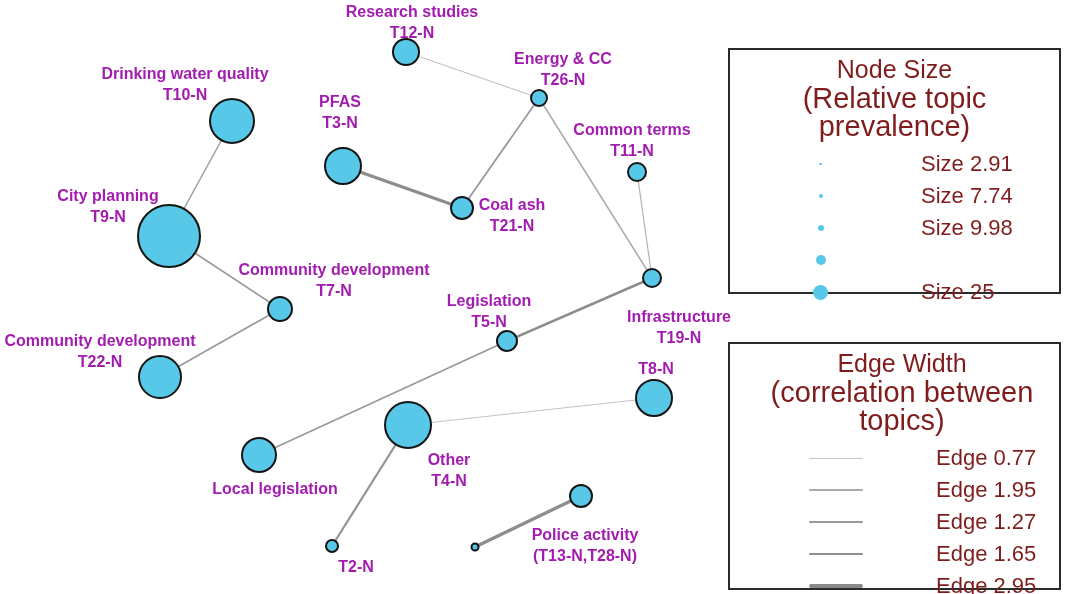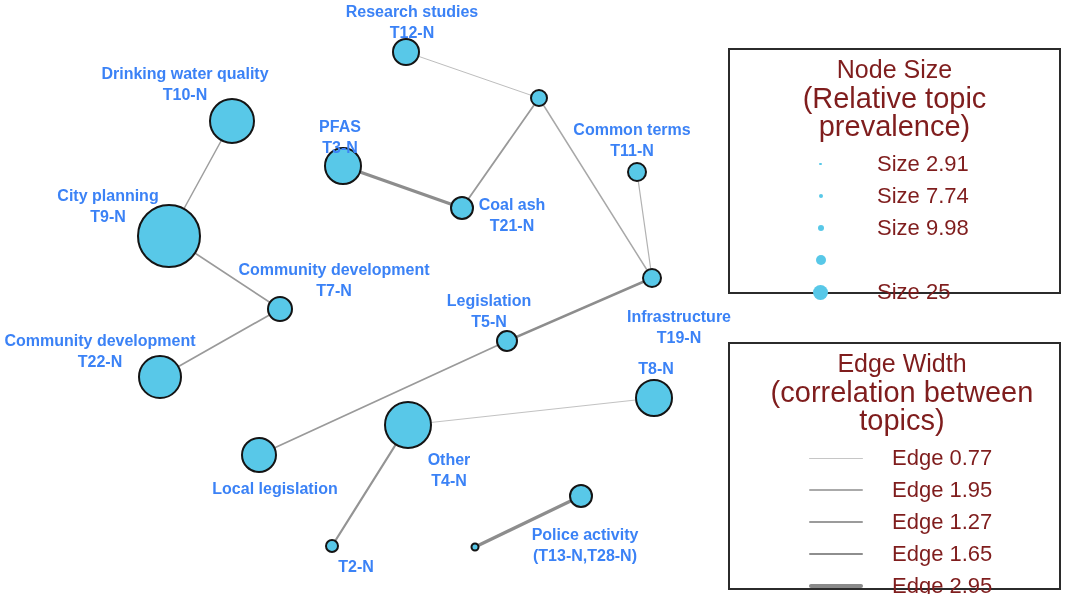--- a/index.html
+++ b/index.html
@@ -13,36 +13,36 @@
   }
   #network-svg { position: absolute; left: 0; top: 0; }
   #labels-layer { position: absolute; left: 0; top: 0; width: 100%; height: 100%; pointer-events: none; }
   .node-label {
     position: absolute;
     transform: translateX(-50%);
     text-align: center;
     font-size: 16px;
     font-weight: 700;
     line-height: 21px;
-    color: #3b82f6;
+    color: #a21caf;
     white-space: nowrap;
   }
   .legend {
     position: absolute;
     background: #ffffff;
     border: 2px solid #2b2b2b;
     box-sizing: border-box;
     color: #7f1d1d;
   }
   .legend-nodes { left: 728px; top: 48px;  width: 333px; height: 246px; }
   .legend-edges { left: 728px; top: 342px; width: 333px; height: 248px; padding-left: 15px; }
   .legend-title    { text-align: center; font-size: 25px; line-height: 30px; margin-top: 4px; }
   .legend-subtitle { text-align: center; font-size: 29px; line-height: 28px; }
   .legend-items { margin-top: 8px; }
-  .legend-row { display: flex; align-items: center; height: 32px; padding-left: 48px; }
+  .legend-row { display: flex; align-items: center; height: 32px; padding-left: 48px; gap: 44px; }
   .legend-icon-cell { width: 85px; flex: 0 0 auto; display: flex; align-items: center; justify-content: center; }
   .legend-row-label { font-size: 22px; margin-left: 14px; white-space: nowrap; }
   .legend-dot { border-radius: 50%; }
   .legend-line { width: 54px; border-radius: 2px; }
 </style>
 </head>
 <body>
 
 <div class="figure">
 
@@ -77,25 +77,29 @@
       <circle cx="581" cy="496" r="11" fill="#58C8E8" stroke="#141414" stroke-width="2"></circle>
       <circle cx="332" cy="546" r="6" fill="#58C8E8" stroke="#141414" stroke-width="2"></circle>
       <circle cx="475" cy="547" r="3.5" fill="#58C8E8" stroke="#141414" stroke-width="2"></circle>
     </svg>
 
   <div id="labels-layer">
       <div class="node-label" style="left: 412px; top: 1px;">
         <div>Research studies</div>
         <div>T12-N</div>
       </div>
+      <div class="node-label" style="left: 563px; top: 48px;">
+        <div>Energy &amp; CC</div>
+        <div>T26-N</div>
+      </div>
       <div class="node-label" style="left: 185px; top: 63px;">
         <div>Drinking water quality</div>
         <div>T10-N</div>
       </div>
-      <div class="node-label" style="left: 340px; top: 116px;">
+      <div class="node-label" style="left: 340px; top: 91px;">
         <div>PFAS</div>
         <div>T3-N</div>
       </div>
       <div class="node-label" style="left: 632px; top: 119px;">
         <div>Common terms</div>
         <div>T11-N</div>
       </div>
       <div class="node-label" style="left: 512px; top: 194px;">
         <div>Coal ash</div>
         <div>T21-N</div>

